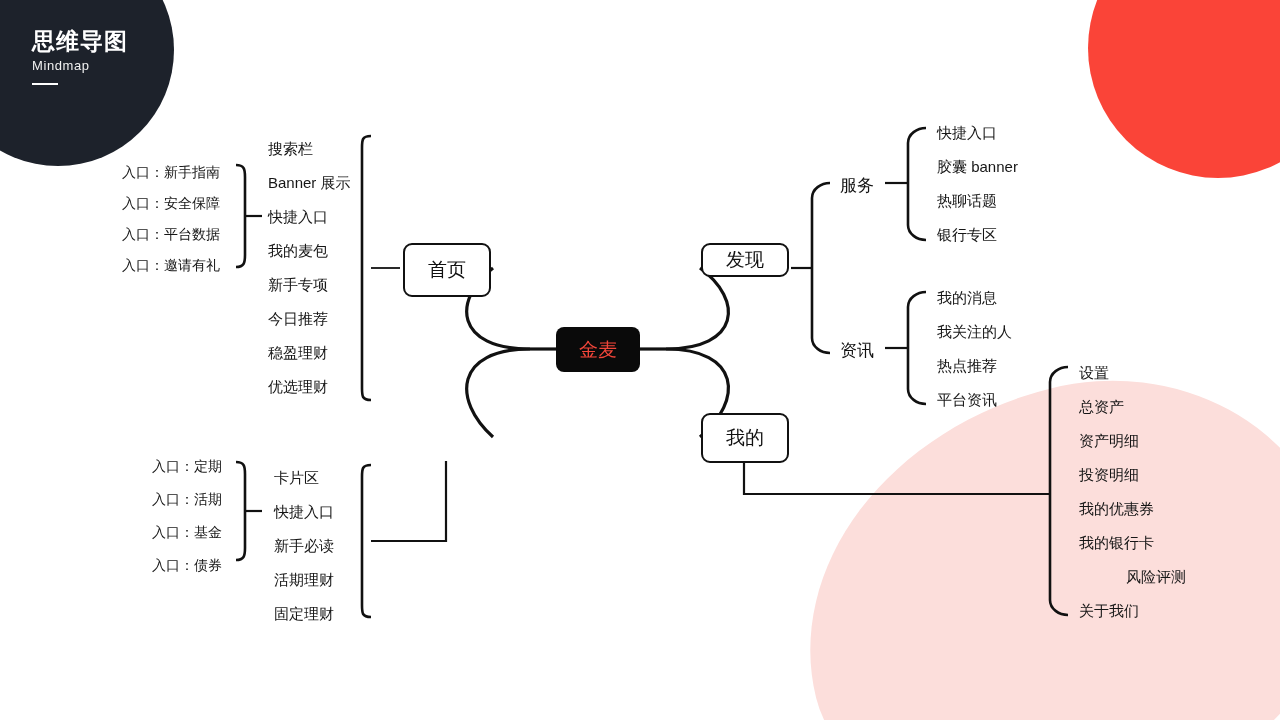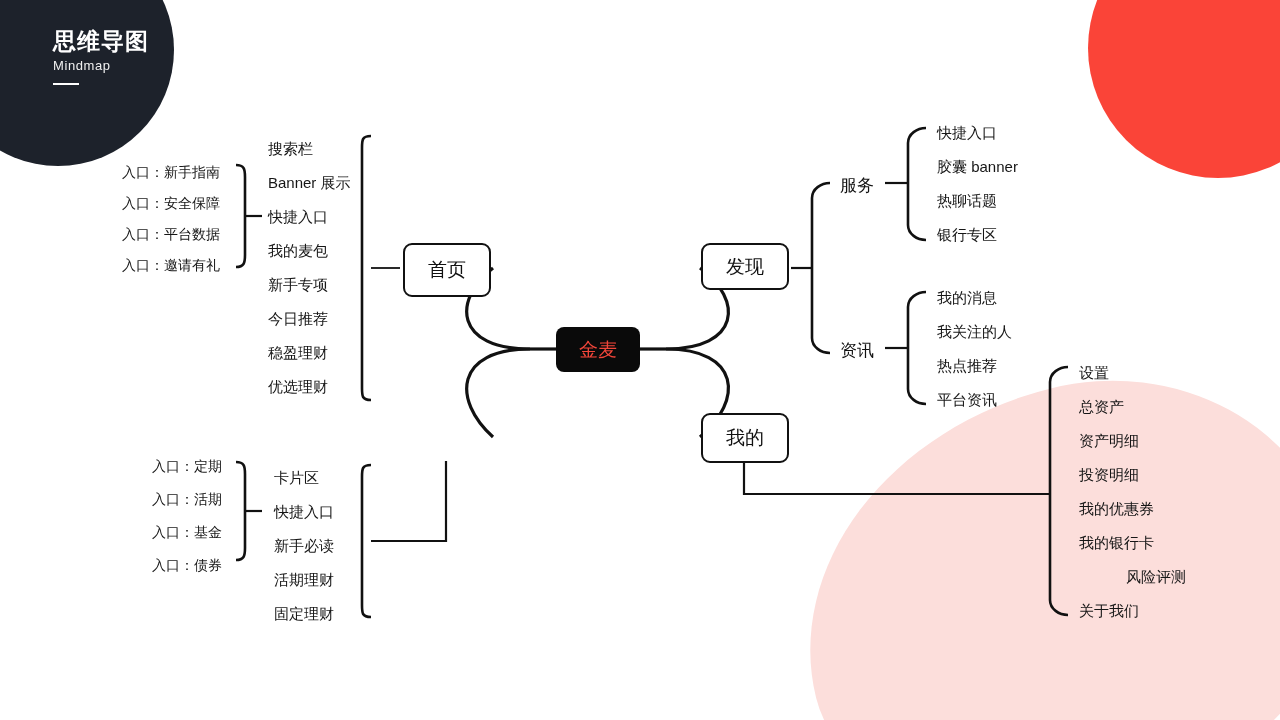--- a/index.html
+++ b/index.html
@@ -36,21 +36,20 @@
     width: 232px; height: 232px;
     border-radius: 50%;
     background: #1d222b;
   }
 
   
   #header-text {
     position: absolute;
     left: 32px; top: 28px;
     z-index: 5;
-    margin-left: 21px;
   }
   #header-title {
     color: #ffffff;
     font-size: 23px;
     font-weight: 700;
     letter-spacing: 1px;
     line-height: 1.15;
   }
   #header-sub {
     color: #f0f0f0;
@@ -173,21 +172,21 @@
 
     <path d="M744,461 L744,494 L1050,494" stroke-width="2.2"></path>
     <path d="M1068,367 C1059,367 1050,373 1050,382 L1050,600 C1050,609 1059,615 1068,615" stroke-width="2.6"></path>
   </svg>
 
   <div class="node-box" id="node-home" style="left:403px; top:243px; width:88px; height:54px;">
     <span>首页</span>
   </div>
 
 
-  <div class="node-box" id="node-discover" style="left:701px; top:243px; width:88px; height:47px;">
+  <div class="node-box" id="node-discover" style="left:701px; top:243px; width:88px; height:34px;">
     <span>发现</span>
   </div>
 
   <div class="node-box" id="node-mine" style="left:701px; top:413px; width:88px; height:50px;">
     <span>我的</span>
   </div>
 
   <div id="node-center" style="left:556px; top:327px; width:84px; height:45px;">
     <span>金麦</span>
   </div>

